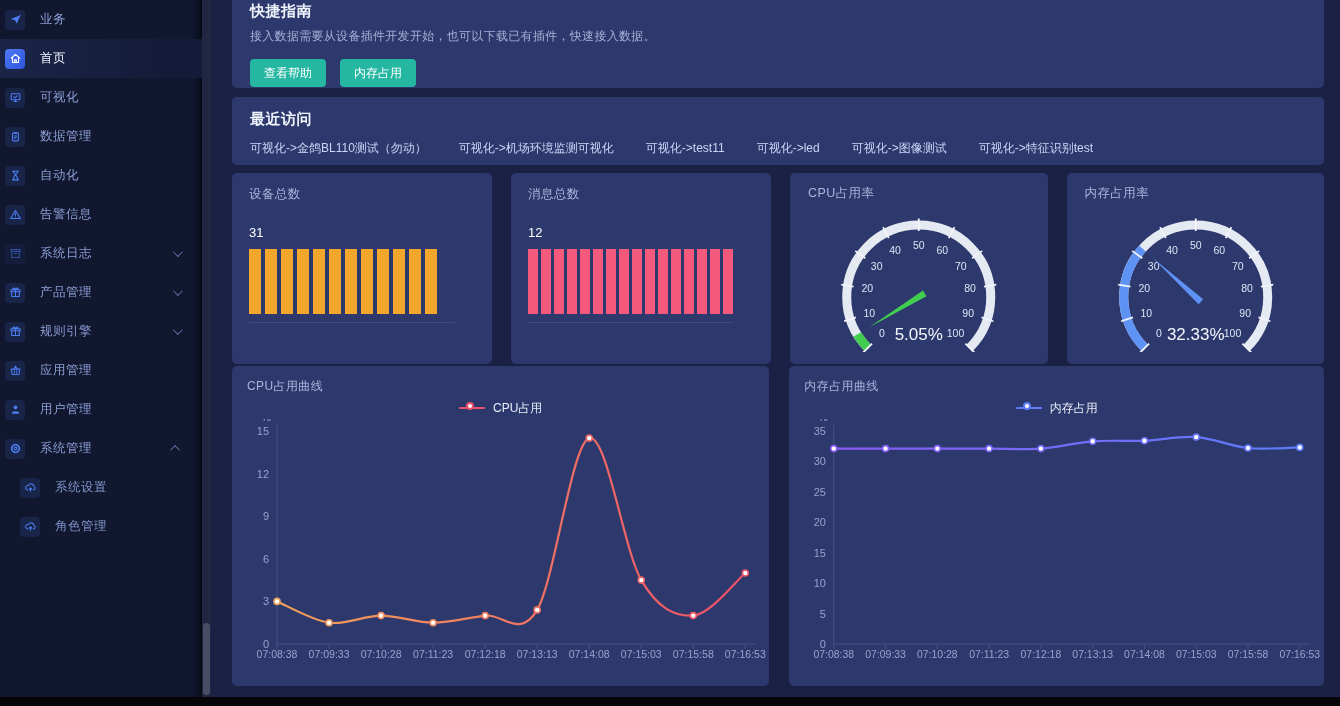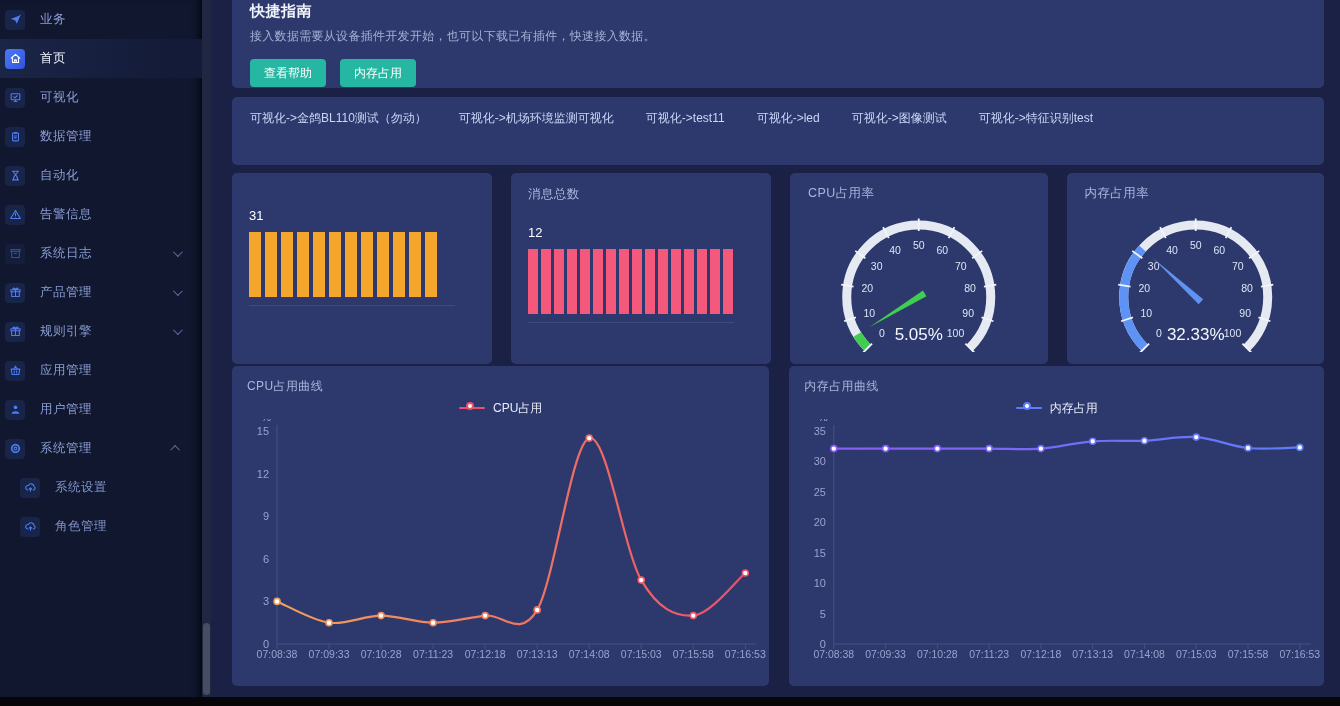--- a/index.html
+++ b/index.html
@@ -37,21 +37,21 @@
   .card { background:#2d396c; border-radius:5px; }
   .card-h1 { font-size:15px; font-weight:bold; color:#eff3fc; letter-spacing:.5px; }
 
   .guide-card { margin-top:-12px; padding:14px 18px 14px; height:100px; }
   .guide-desc { margin-top:7px; font-size:12px; color:#a4b1d6; letter-spacing:.3px; }
   .btn-row { margin-top:14px; display:flex; gap:14px; }
   .btn { background:#25b7a2; color:#fff; font-size:12px; border:none; border-radius:4px;
          padding:0 14px; height:28px; cursor:pointer; font-family:inherit; }
 
   .recent-card { margin-top:9px; padding:13px 18px 14px; height:68px; }
-  .links { display:flex; gap:32px; white-space:nowrap; overflow:hidden; }
+  .links { margin-top:11px; display:flex; gap:32px; white-space:nowrap; overflow:hidden; }
   .links a { font-size:12px; color:#c9d6f7; text-decoration:none; cursor:pointer; }
 
   .stats-row { margin-top:8px; display:grid; grid-template-columns:1.01fr 1.01fr 1fr 1fr;
                gap:19px; height:178px; }
   .stat-card { padding:13px 17px; display:flex; flex-direction:column; }
   .stat-title { font-size:12.5px; color:#a9b6dd; letter-spacing:.4px; }
   .stat-value { margin-top:22px; font-size:13px; color:#ffffff; font-weight:500; }
   .mini-bars { margin-top:9px; height:65px; display:flex; align-items:stretch; }
   .mini-bars .bar { height:100%; }
   .mini-bars.wide .bar { width:12px; margin-right:4px; }
@@ -229,32 +229,34 @@
     <section class="card guide-card">
       <h2 class="card-h1">快捷指南</h2>
       <p class="guide-desc">接入数据需要从设备插件开发开始，也可以下载已有插件，快速接入数据。</p>
       <div class="btn-row">
         <button class="btn">查看帮助</button>
         <button class="btn">内存占用</button>
       </div>
     </section>
 
     <section class="card recent-card">
+      <h2 class="card-h1">最近访问</h2>
       <div class="links" id="recent-links">
           <a>可视化-&gt;金鸽BL110测试（勿动）</a>
           <a>可视化-&gt;机场环境监测可视化</a>
           <a>可视化-&gt;test11</a>
           <a>可视化-&gt;led</a>
           <a>可视化-&gt;图像测试</a>
           <a>可视化-&gt;特征识别test</a>
         </div>
     </section>
 
     <section class="stats-row">
       <div class="card stat-card">
+        <div class="stat-title">设备总数</div>
         <div class="stat-value">31</div>
         <div class="mini-bars wide" id="bars-devices">
             <div class="bar" style="background: rgb(245, 166, 44);"></div>
             <div class="bar" style="background: rgb(245, 166, 44);"></div>
             <div class="bar" style="background: rgb(245, 166, 44);"></div>
             <div class="bar" style="background: rgb(245, 166, 44);"></div>
             <div class="bar" style="background: rgb(245, 166, 44);"></div>
             <div class="bar" style="background: rgb(245, 166, 44);"></div>
             <div class="bar" style="background: rgb(245, 166, 44);"></div>
             <div class="bar" style="background: rgb(245, 166, 44);"></div>

